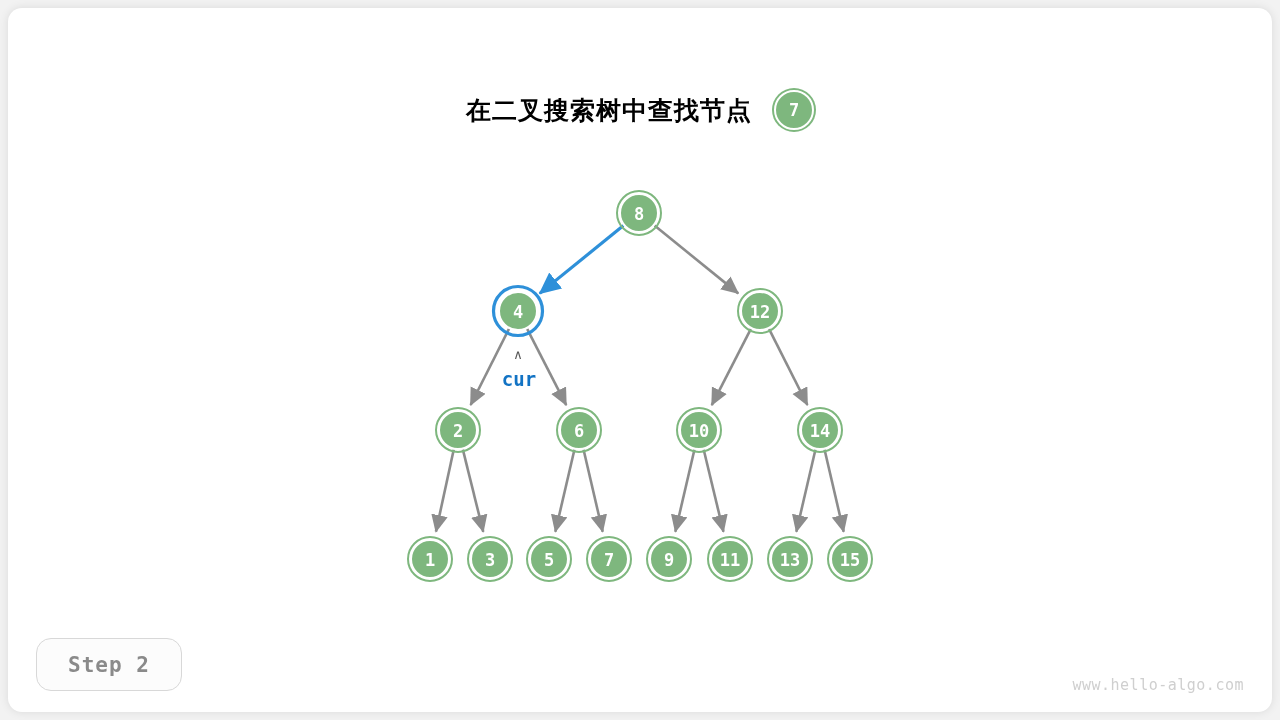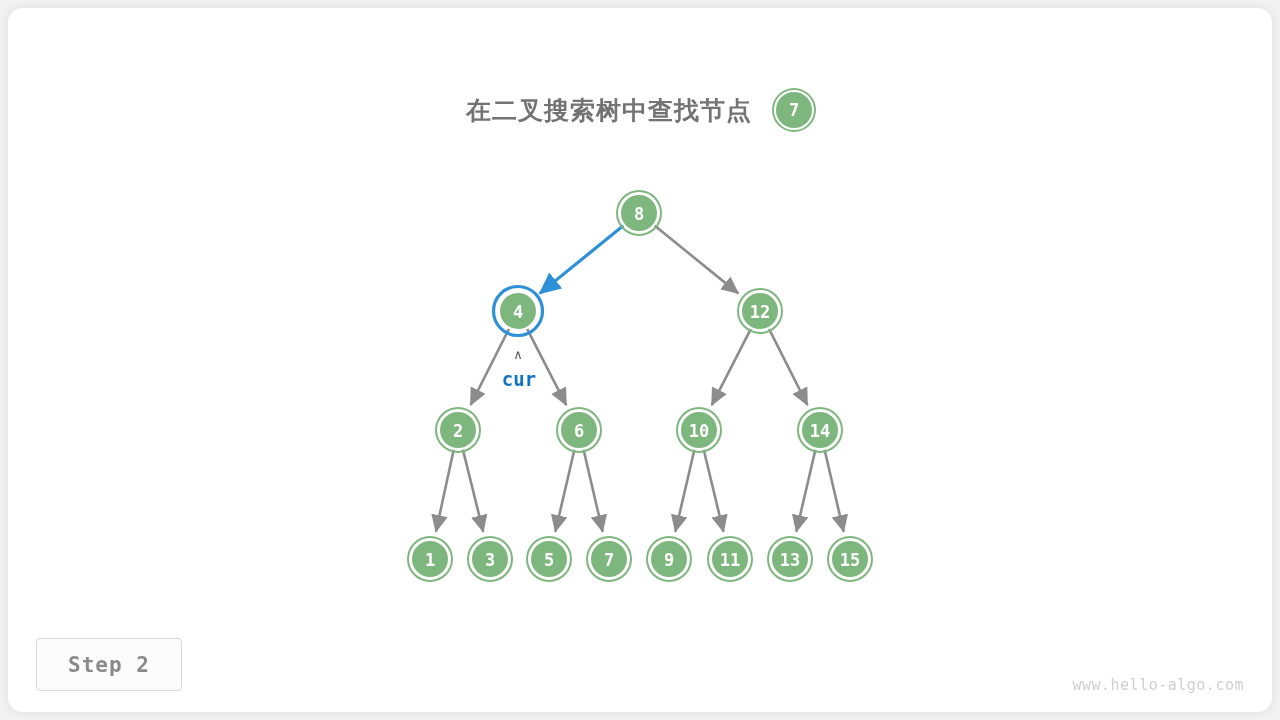--- a/index.html
+++ b/index.html
@@ -37,21 +37,21 @@
     width: 1264px;
     display: flex;
     align-items: center;
     justify-content: center;
     gap: 22px;
   }
   #title-text {
     font-family: Liberation Mono, monospace;
     font-size: 25px;
     font-weight: bold;
-    color: #737373;
+    color: #000000;
     letter-spacing: 1px;
     white-space: nowrap;
   }
   .title-node {
     width: 40px;
     height: 40px;
     border-radius: 50%;
     background: #7eb77e;
     border: 2px solid #ffffff;
     box-shadow: 0 0 0 2px #7eb77e;
@@ -122,21 +122,21 @@
   }
 
   
   #step-badge {
     position: absolute;
     left: 28px;
     top: 630px;
     width: 146px;
     height: 53px;
     border: 1px solid #d8d8d8;
-    border-radius: 4px;
+    border-radius: 15px;
     background: #fcfcfc;
     display: flex;
     align-items: center;
     justify-content: center;
     font-family: "DejaVu Sans Mono", "Liberation Mono", monospace;
     font-size: 21px;
     font-weight: bold;
     color: #8a8a8a;
     letter-spacing: 1px;
     box-sizing: border-box;

